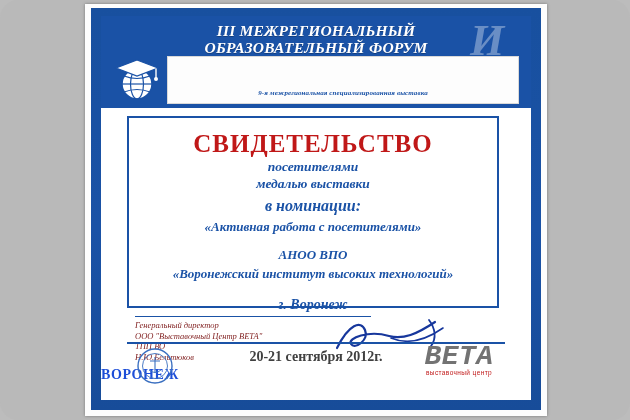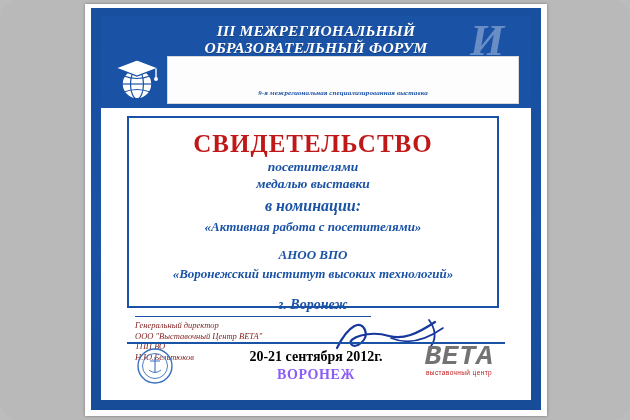--- a/index.html
+++ b/index.html
@@ -254,32 +254,32 @@
     right: 26px;
     top: 0;
     height: 2px;
     background: #1a52a6;
   }
   .footer-date {
     position: absolute;
     left: 0; right: 0;
     top: 6px;
     text-align: center;
-    color: #000000;
+    color: #404040;
     font-family: "Liberation Serif", serif;
     font-weight: bold;
     font-size: 14px;
     line-height: 18px;
   }
   .footer-city {
     position: absolute;
     left: 0; right: 0;
     top: 24px;
-    text-align: center;
-    color: #8b5cf6;
+    text-align: left;
+    color: #1d4ed8;
     font-family: "Liberation Serif", serif;
     font-weight: bold;
     font-size: 14px;
     line-height: 18px;
     letter-spacing: 0.6px;
   }
   .stamp {
     position: absolute;
     left: 34px;
     top: 4px;

